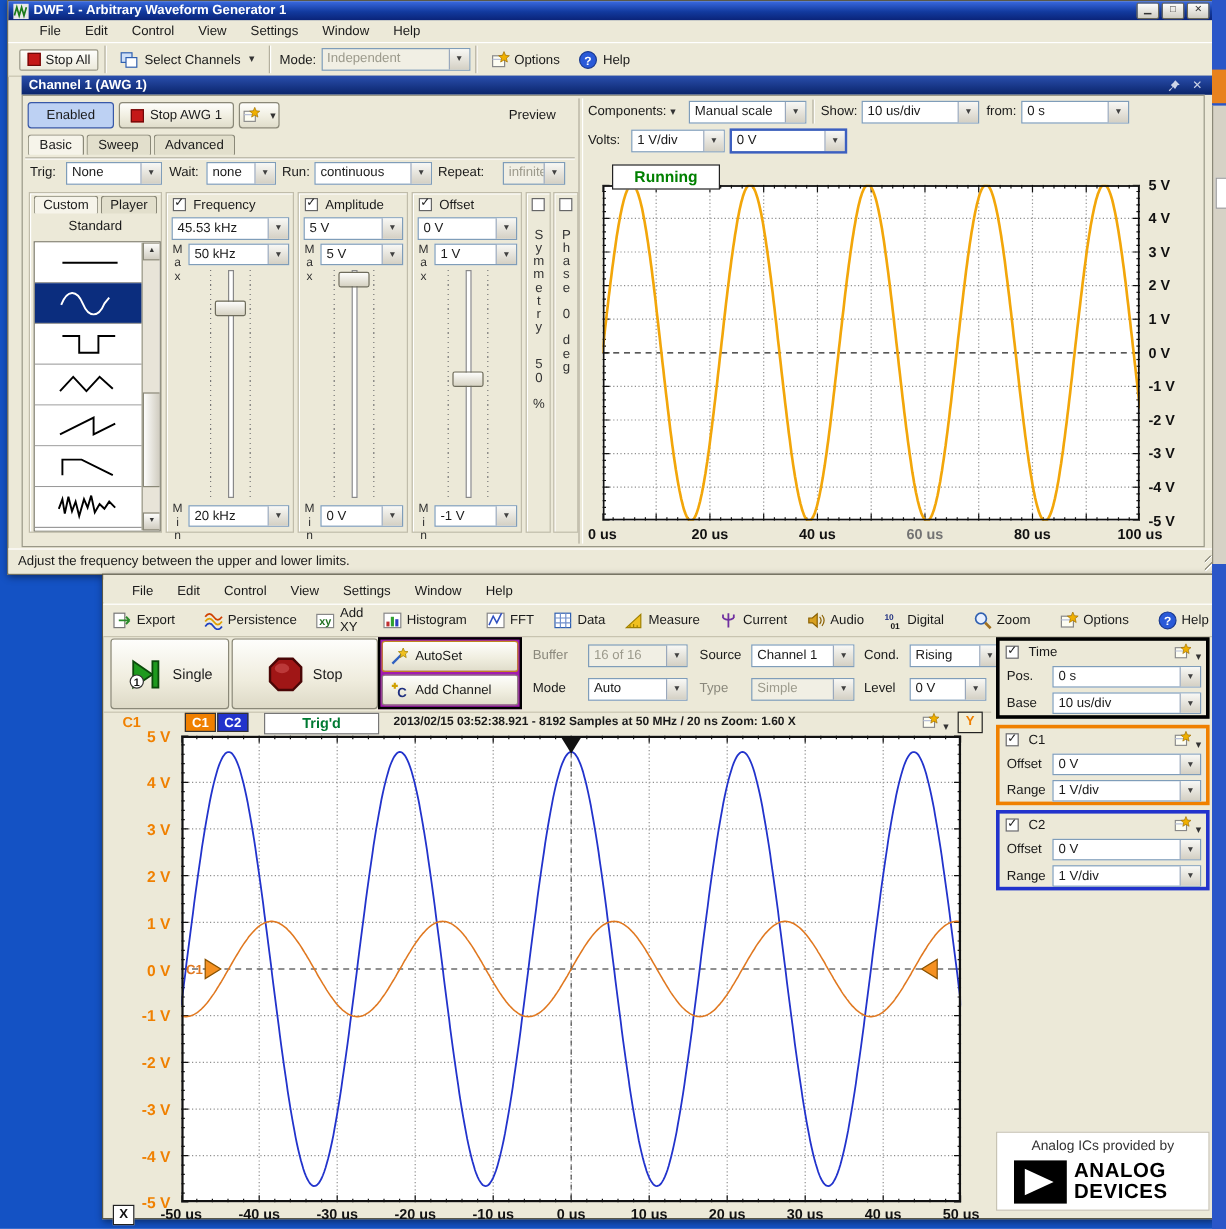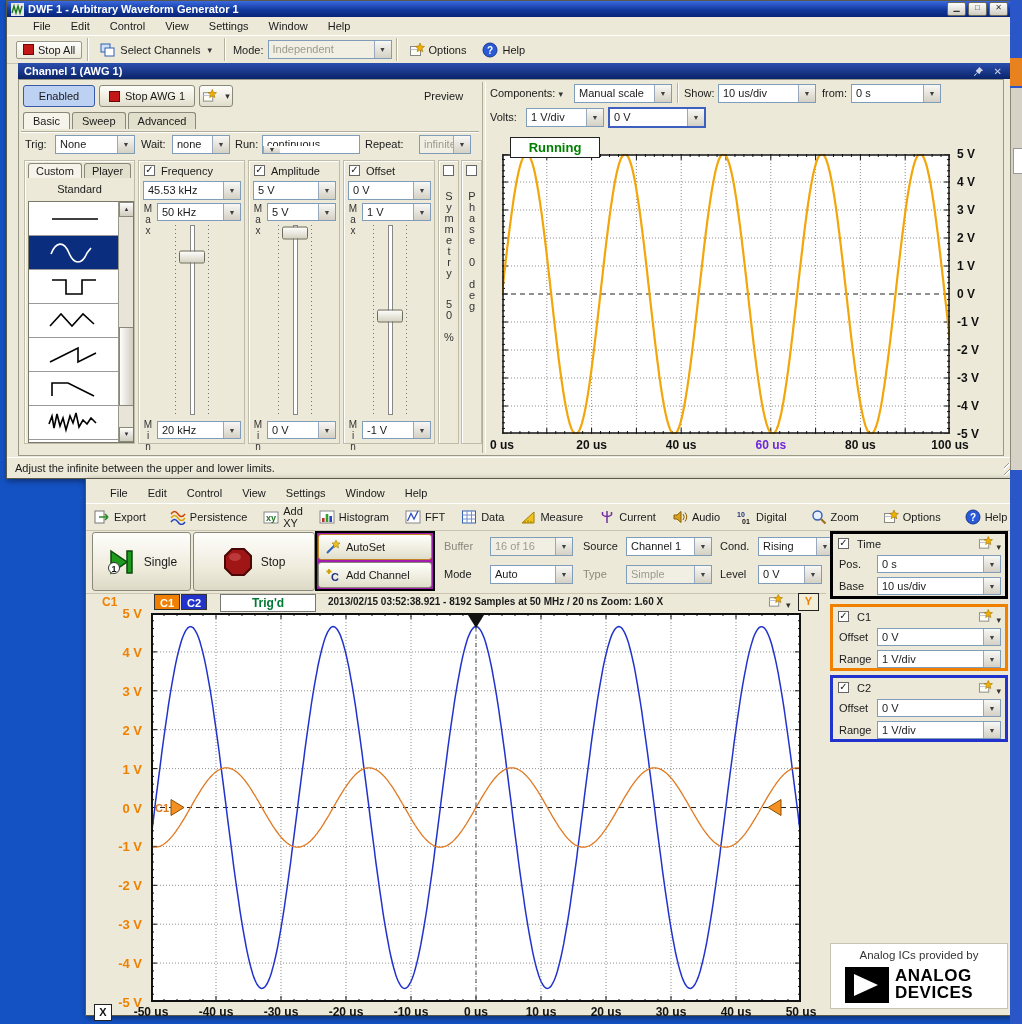--- a/index.html
+++ b/index.html
@@ -191,21 +191,21 @@
       <div class="combo" style="left:36px;top:55px;width:80px;">
         <span class="cb-text">None</span>
           <span class="cb-btn"></span>
       </div>
       <span class="lbl" style="left:122px;top:58px;">Wait:</span>
       <div class="combo" style="left:153px;top:55px;width:58px;">
         <span class="cb-text">none</span>
           <span class="cb-btn"></span>
       </div>
       <span class="lbl" style="left:216px;top:58px;">Run:</span>
-      <div class="combo" style="left:243px;top:55px;width:98px;flex-direction:column;">
+      <div class="combo" style="left:243px;top:55px;width:98px;">
         <span class="cb-text">continuous</span>
           <span class="cb-btn"></span>
       </div>
       <span class="lbl" style="left:346px;top:58px;">Repeat:</span>
       <div class="combo disabled" style="left:400px;top:55px;width:52px;">
         <span class="cb-text">infinite</span>
           <span class="cb-btn"></span>
       </div>
 
       <div class="col-box" style="left:5px;top:80px;width:111px;height:284px;">
@@ -642,29 +642,29 @@
             <div class="plot-ylabel" style="top: 161px; left: 0px; width: 42px; text-align: left; color: rgb(17, 17, 17); font-size: 12px;">-1 V</div>
             <div class="plot-ylabel" style="top: 189px; left: 0px; width: 42px; text-align: left; color: rgb(17, 17, 17); font-size: 12px;">-2 V</div>
             <div class="plot-ylabel" style="top: 217px; left: 0px; width: 42px; text-align: left; color: rgb(17, 17, 17); font-size: 12px;">-3 V</div>
             <div class="plot-ylabel" style="top: 245px; left: 0px; width: 42px; text-align: left; color: rgb(17, 17, 17); font-size: 12px;">-4 V</div>
             <div class="plot-ylabel" style="top: 273px; left: 0px; width: 42px; text-align: left; color: rgb(17, 17, 17); font-size: 12px;">-5 V</div>
           </div>
         <div id="preview-xlabels" style="position:absolute;left:17px;top:358px;width:448px;height:14px;">
             <div class="plot-xlabel" style="left: -32px; top: 0px; width: 64px; text-align: center; color: rgb(17, 17, 17); font-size: 12px;">0 us</div>
             <div class="plot-xlabel" style="left: 57.6px; top: 0px; width: 64px; text-align: center; color: rgb(17, 17, 17); font-size: 12px;">20 us</div>
             <div class="plot-xlabel" style="left: 147.2px; top: 0px; width: 64px; text-align: center; color: rgb(17, 17, 17); font-size: 12px;">40 us</div>
-            <div class="plot-xlabel" style="left: 236.8px; top: 0px; width: 64px; text-align: center; color: #6d28d9; font-size: 12px;">60 us</div>
+            <div class="plot-xlabel" style="left: 236.8px; top: 0px; width: 64px; text-align: center; color: #737373; font-size: 12px;">60 us</div>
             <div class="plot-xlabel" style="left: 326.4px; top: 0px; width: 64px; text-align: center; color: rgb(17, 17, 17); font-size: 12px;">80 us</div>
             <div class="plot-xlabel" style="left: 416px; top: 0px; width: 64px; text-align: center; color: rgb(17, 17, 17); font-size: 12px;">100 us</div>
           </div>
       </div>
     </div>
 
     <div class="statusbar" style="left:0;top:456px;width:100%;height:20px;">
-      <span>Adjust the infinite between the upper and lower limits.</span>
+      <span>Adjust the frequency between the upper and lower limits.</span>
       <span class="grip"></span>
     </div>
   </div>
 
   <div class="win" id="scope-window" style="left:85px;top:478px;width:925px;height:536px;">
     <div class="menubar" id="scope-menubar" style="left:0;top:4px;width:740px;height:19px;padding-left:14px;">
         <span class="menu-item">File</span>
         <span class="menu-item">Edit</span>
         <span class="menu-item">Control</span>
         <span class="menu-item">View</span>

